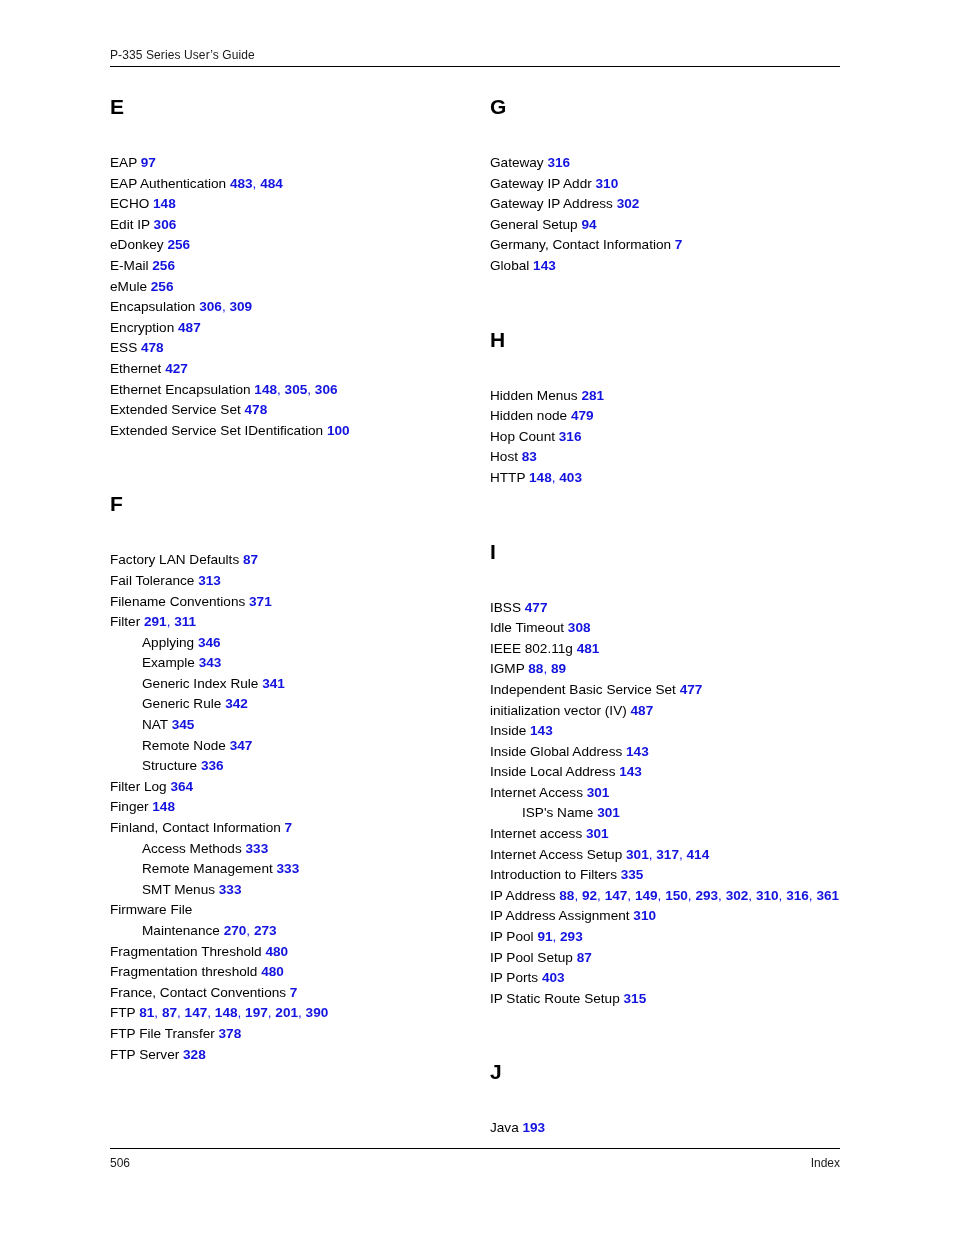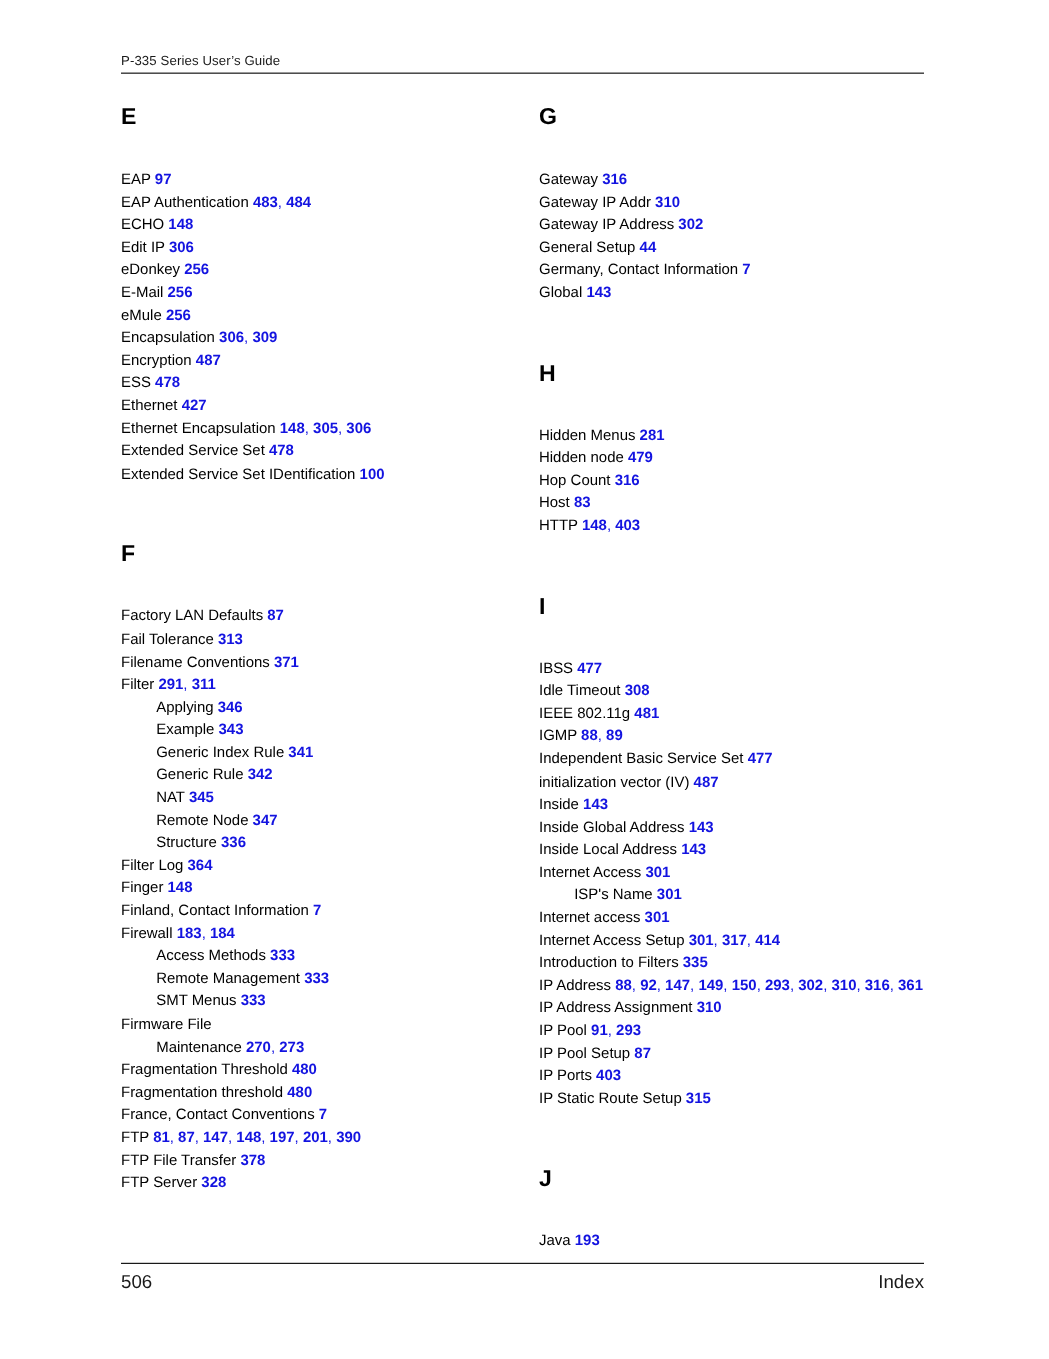--- a/index.html
+++ b/index.html
@@ -49,21 +49,21 @@
     width: 730px;
   }
   .footer-rule {
     border-top: 1.6px solid #000000;
     width: 730px;
   }
   .footer-row {
     display: flex;
     justify-content: space-between;
     padding-top: 7px;
-    font-size: 17px;
+    font-size: 12px;
     color: #1a1a1a;
   }
 
   
   .col {
     position: absolute;
     top: 96px;
     width: 360px;
   }
   .col-left  { left: 110px; }
@@ -149,21 +149,20 @@
           <div class="entry sub"><span>Applying</span> <span class="pg">346</span></div>
           <div class="entry sub"><span>Example</span> <span class="pg">343</span></div>
           <div class="entry sub"><span>Generic Index Rule</span> <span class="pg">341</span></div>
           <div class="entry sub"><span>Generic Rule</span> <span class="pg">342</span></div>
           <div class="entry sub"><span>NAT</span> <span class="pg">345</span></div>
           <div class="entry sub"><span>Remote Node</span> <span class="pg">347</span></div>
           <div class="entry sub"><span>Structure</span> <span class="pg">336</span></div>
           <div class="entry"><span>Filter Log</span> <span class="pg">364</span></div>
           <div class="entry"><span>Finger</span> <span class="pg">148</span></div>
           <div class="entry"><span>Finland, Contact Information</span> <span class="pg">7</span></div>
-          <div class="entry"><span>Firewall</span> <span class="pg">183</span><span class="sep">,</span> <span class="pg">184</span></div>
           <div class="entry sub"><span>Access Methods</span> <span class="pg">333</span></div>
           <div class="entry sub"><span>Remote Management</span> <span class="pg">333</span></div>
           <div class="entry sub"><span>SMT Menus</span> <span class="pg">333</span></div>
           <div class="entry"><span>Firmware File</span></div>
           <div class="entry sub"><span>Maintenance</span> <span class="pg">270</span><span class="sep">,</span> <span class="pg">273</span></div>
           <div class="entry"><span>Fragmentation Threshold</span> <span class="pg">480</span></div>
           <div class="entry"><span>Fragmentation threshold</span> <span class="pg">480</span></div>
           <div class="entry"><span>France, Contact Conventions</span> <span class="pg">7</span></div>
           <div class="entry"><span>FTP</span> <span class="pg">81</span><span class="sep">,</span> <span class="pg">87</span><span class="sep">,</span> <span class="pg">147</span><span class="sep">,</span> <span class="pg">148</span><span class="sep">,</span> <span class="pg">197</span><span class="sep">,</span> <span class="pg">201</span><span class="sep">,</span> <span class="pg">390</span></div>
           <div class="entry"><span>FTP File Transfer</span> <span class="pg">378</span></div>
@@ -171,21 +170,21 @@
         </div>
       </div>
     </div>
   <div class="col col-right">
       <div class="section">
         <div class="section-letter">G</div>
         <div class="section-entries">
           <div class="entry"><span>Gateway</span> <span class="pg">316</span></div>
           <div class="entry"><span>Gateway IP Addr</span> <span class="pg">310</span></div>
           <div class="entry"><span>Gateway IP Address</span> <span class="pg">302</span></div>
-          <div class="entry"><span>General Setup</span> <span class="pg">44</span></div>
+          <div class="entry"><span>General Setup</span> <span class="pg">94</span></div>
           <div class="entry"><span>Germany, Contact Information</span> <span class="pg">7</span></div>
           <div class="entry"><span>Global</span> <span class="pg">143</span></div>
         </div>
       </div>
       <div class="section-gap-after"></div>
       <div class="section">
         <div class="section-letter">H</div>
         <div class="section-entries">
           <div class="entry"><span>Hidden Menus</span> <span class="pg">281</span></div>
           <div class="entry"><span>Hidden node</span> <span class="pg">479</span></div>

